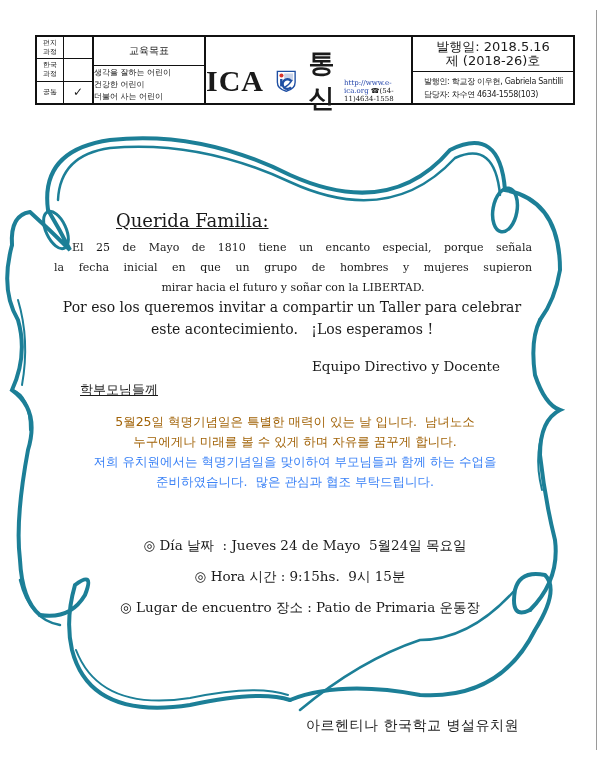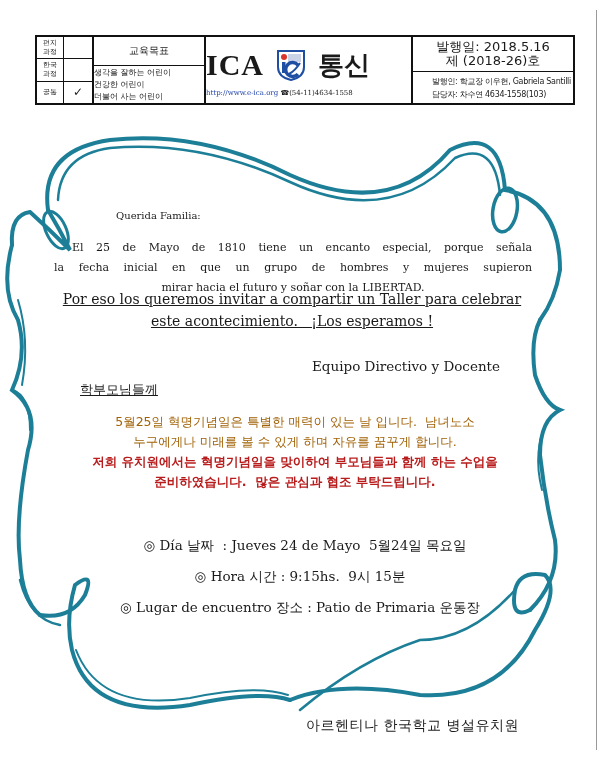--- a/index.html
+++ b/index.html
@@ -12,47 +12,47 @@
   
   .hdr { position:absolute; left:35px; top:35px; width:540px; height:70px; border:2px solid #111; box-sizing:border-box; display:flex; background:#fff; }
   .hdr-course { width:55px; border-right:2px solid #111; display:flex; flex-direction:column; }
   .hdr-course .row { flex:1; display:flex; border-bottom:1px solid #111; }
   .hdr-course .row:last-child { border-bottom:none; }
   .hdr-course .lbl { width:27px; border-right:1px solid #111; font-family:"DejaVu Sans", sans-serif; font-size:7px; line-height:9px; text-align:right; display:flex; align-items:center; justify-content:center; padding:1px; box-sizing:border-box; }
   .hdr-course .chk { flex:1; display:flex; align-items:center; justify-content:center; font-size:12px; font-family:"DejaVu Sans", sans-serif; }
   .hdr-goals { width:110px; border-right:2px solid #111; display:flex; flex-direction:column; font-family:"DejaVu Sans", sans-serif; }
   .hdr-goals .title { height:28px; border-bottom:1px solid #111; display:flex; align-items:center; justify-content:center; font-size:10px; }
   .hdr-goals .list { flex:1; display:flex; flex-direction:column; justify-content:center; align-items:flex-start; font-size:8px; line-height:12px; }
-  .hdr-brand { width:205px; border-right:2px solid #111; display:flex; flex-direction:column; align-items:flex-start; justify-content:center; }
+  .hdr-brand { width:205px; border-right:2px solid #111; display:flex; flex-direction:row; align-items:flex-end; justify-content:center; }
   .brand-row { display:flex; align-items:center; gap:12px; height:44px; }
   .brand-ica { font-family:"Liberation Serif", serif; font-weight:bold; font-size:30px; letter-spacing:1px; }
   .brand-ko { font-family:"DejaVu Sans", sans-serif; font-weight:bold; font-size:26px; }
   .brand-logo { width:30px; height:32px; }
   .brand-contact { font-size:7px; font-family:"DejaVu Serif", serif; margin-top:2px; }
   .brand-contact a { color:#2244aa; }
   .hdr-issue { flex:1; display:flex; flex-direction:column; font-family:"DejaVu Sans", sans-serif; }
   .hdr-issue .top { height:34px; border-bottom:1px solid #111; display:flex; flex-direction:column; align-items:center; justify-content:center; font-size:13px; line-height:14px; }
-  .hdr-issue .bottom { flex:1; display:flex; flex-direction:column; justify-content:center; padding-left:19px; font-size:8px; line-height:13px; letter-spacing:-0.3px; }
+  .hdr-issue .bottom { flex:1; display:flex; flex-direction:column; justify-content:center; padding-left:11px; font-size:8px; line-height:13px; letter-spacing:-0.3px; }
 
   
   .frame { position:absolute; left:0; top:100px; width:600px; height:620px; pointer-events:none; }
 
   
   .txt { position:absolute; font-size:13.5px; white-space:nowrap; }
-  .es-greet { left:116px; top:210px; font-size:10px; }
+  .es-greet { left:116px; top:210px; text-decoration:underline; font-size:18px; }
   .es-p { left:54px; top:238px; width:478px; line-height:20px; font-size:11px; text-align:center; white-space:normal; }
   .es-p .l1 { display:block; text-align:justify; text-align-last:justify; padding-left:18px; }
   .es-p .l2 { display:block; text-align:justify; text-align-last:justify; }
   .es-p .l3 { display:block;text-align:center; }
-  .es-p2 { left:52px; top:288px; width:480px; line-height:22px; font-size:14px; text-align:center; white-space:normal;text-decoration:underline; }
+  .es-p2 { left:52px; top:296px; width:480px; line-height:22px; font-size:14px; text-align:center; white-space:normal; }
   .es-sign { left:312px; top:358px; font-size:13.5px; }
   .ko-greet { left:56px; top:381px; text-decoration:underline; font-family:"DejaVu Sans", sans-serif; font-size:13px;margin-left:24px; }
   .ko-p { left:52px; top:412px; width:486px; font-family:"DejaVu Sans", sans-serif; font-size:12.5px; line-height:20px; text-align:center; white-space:normal; }
   .ko-p .light { color:#a16207; }
-  .ko-p .bold { font-weight:bold; color:#b91c1c; }
+  .ko-p .bold { font-weight:normal; color:#3b82f6; }
   .detail { left:0; width:600px; text-align:center; font-size:13.5px; }
   .d1 { top:537px; padding-left:10px; box-sizing:border-box; }
   .d2 { top:568px; }
   .d3 { top:599px; padding-right:8px; }
   .footer { left:306px; top:717px; font-family:"DejaVu Sans", sans-serif; font-size:14px; letter-spacing:0.5px; }
 </style>
 </head>
 <body>
 
 <div class="page-edge"></div>

